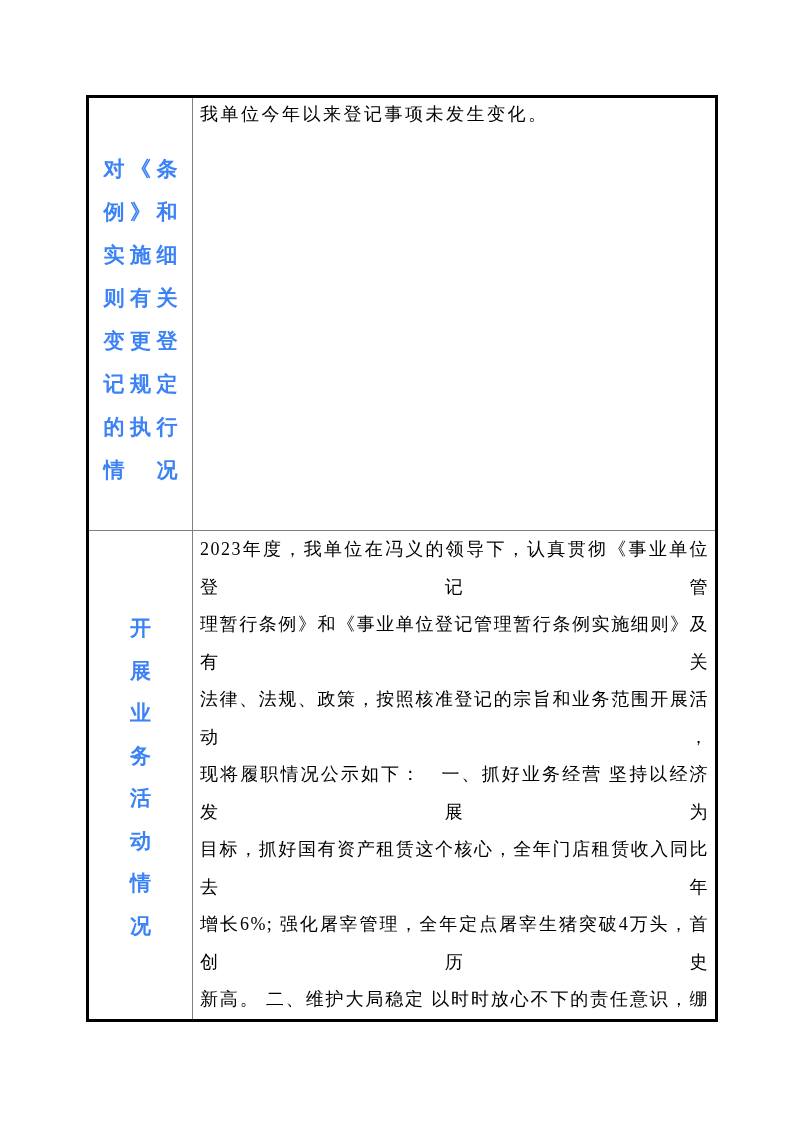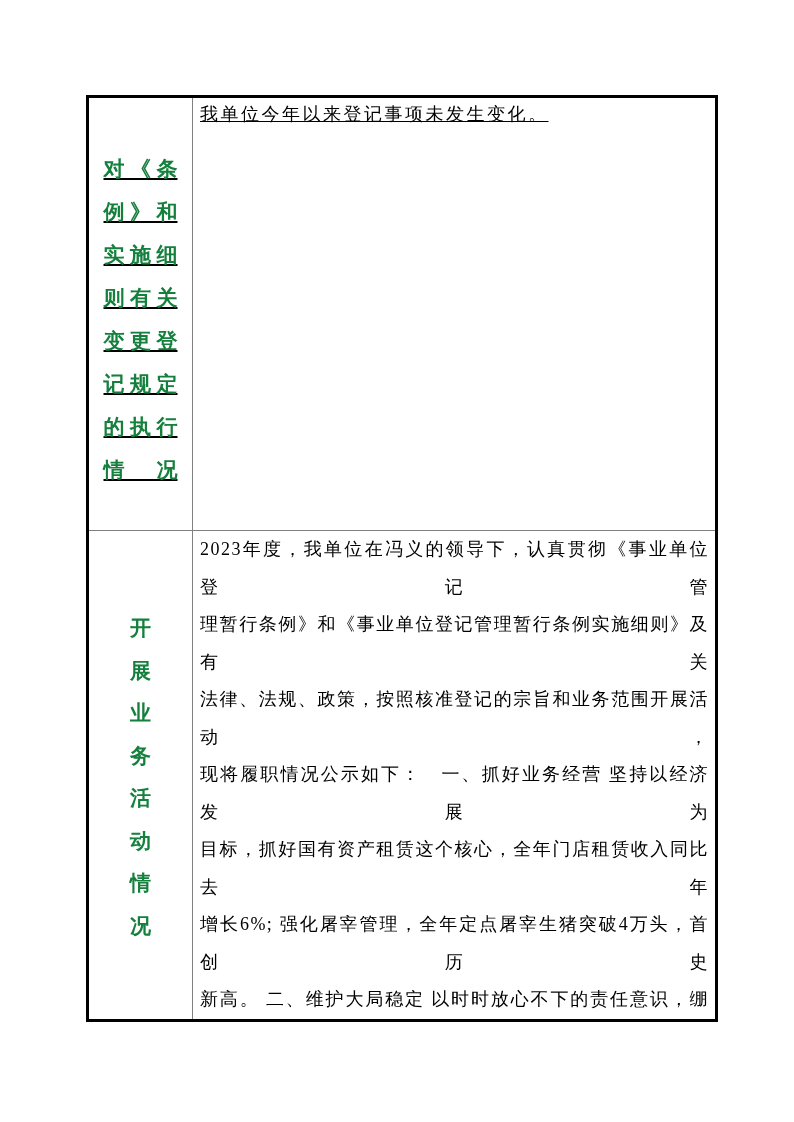--- a/index.html
+++ b/index.html
@@ -30,26 +30,25 @@
   }
   .cell {
     box-sizing: border-box;
     overflow: hidden;
   }
   .label-cell {
     border-right: 1.5px solid #808080;
   }
   .row-top {
     border-bottom: 1.5px solid #808080;
-    text-decoration: underline;
   }
   
   .vlabel {
     font-weight: bold;
-    color: #15803d;
+    color: #3b82f6;
     white-space: pre-line;
   }
   .vlabel-justify3 {
     width: 74px;
     margin: 50px auto 0 auto;
     font-size: 21px;
     line-height: 43px;
     text-align: justify;
     text-align-last: justify;
   }

